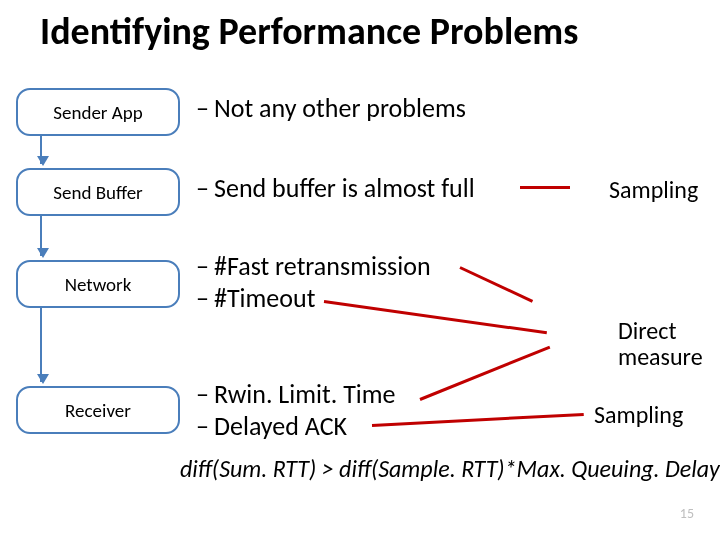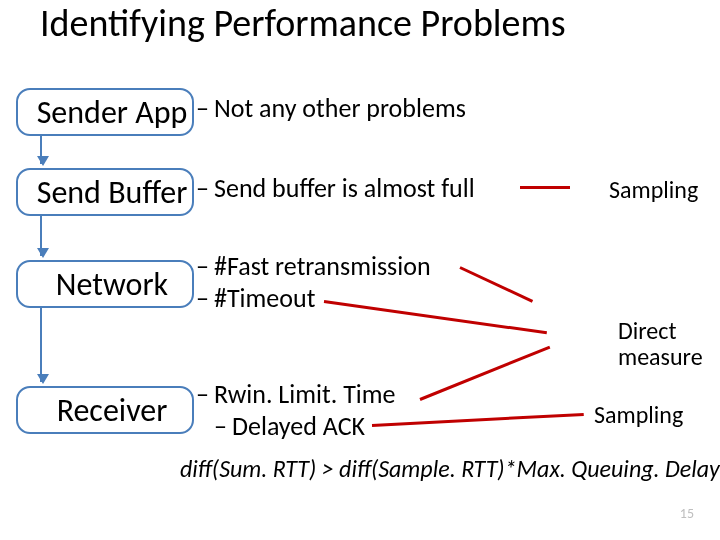--- a/index.html
+++ b/index.html
@@ -1,38 +1,38 @@
 <!DOCTYPE html>
 <html><head>
 <meta charset="utf-8">
 <style>
   html,body{margin:0;padding:0;width:720px;height:540px;background:#fff;font-family:"Calibri","Segoe UI",Arial,sans-serif;color:#000;}
   .slide{position:relative;width:720px;height:540px;}
-  .title{position:absolute;left:40px;top:0;font-size:38px;font-weight:400;letter-spacing:0px;}
+  .title{position:absolute;left:40px;top:8px;font-size:38px;font-weight:700;letter-spacing:0px;}
   
-  .box{position:absolute;left:16px;width:160px;height:44px;border:2px solid #4a7ebb;border-radius:14px;background:#fff;display:flex;align-items:center;justify-content:center;font-size:32px;padding-left:14px;}
+  .box{position:absolute;left:16px;width:160px;height:44px;border:2px solid #4a7ebb;border-radius:14px;background:#fff;display:flex;align-items:center;justify-content:center;font-size:19px;}
   .b1{top:88px;}
   .b2{top:168px;}
   .b3{top:260px;}
   .b4{top:386px;}
   
   .varrow{position:absolute;left:40px;width:0;border-left:2px solid #4a7ebb;}
   .varrow::after{content:"";position:absolute;left:-5px;bottom:-2px;border-left:6px solid transparent;border-right:6px solid transparent;border-top:10px solid #4a7ebb;}
   .va1{top:134px;height:30px;}
   .va2{top:214px;height:42px;}
   .va3{top:306px;height:76px;}
   
   .bul{position:absolute;font-size:26px;}
   .bul .dash{display:inline-block;width:18px;}
   .t1{left:196px;top:92px;}
   .t2{left:196px;top:172px;}
   .t3{left:196px;top:250px;}
   .t4{left:196px;top:282px;}
   .t5{left:196px;top:378px;}
-  .t6{left:196px;top:410px;margin-left:18px;}
+  .t6{left:196px;top:410px;}
   .sampling{position:absolute;left:609px;top:175px;font-size:24px;}
   .direct{position:absolute;left:570px;top:318px;font-size:24px;line-height:1.1;margin-left:48px;}
   .inference{position:absolute;left:594px;top:400px;font-size:24px;}
   .formula{position:absolute;left:180px;top:454px;font-size:24px;font-style:italic;}
   .pagenum{position:absolute;right:26px;bottom:18px;font-size:14px;color:#bfbfbf;margin-left:44px;}
   
   .redline{position:absolute;background:#c00000;height:3px;}
   
   .rl1{left:520px;top:186px;width:50px;}
   

